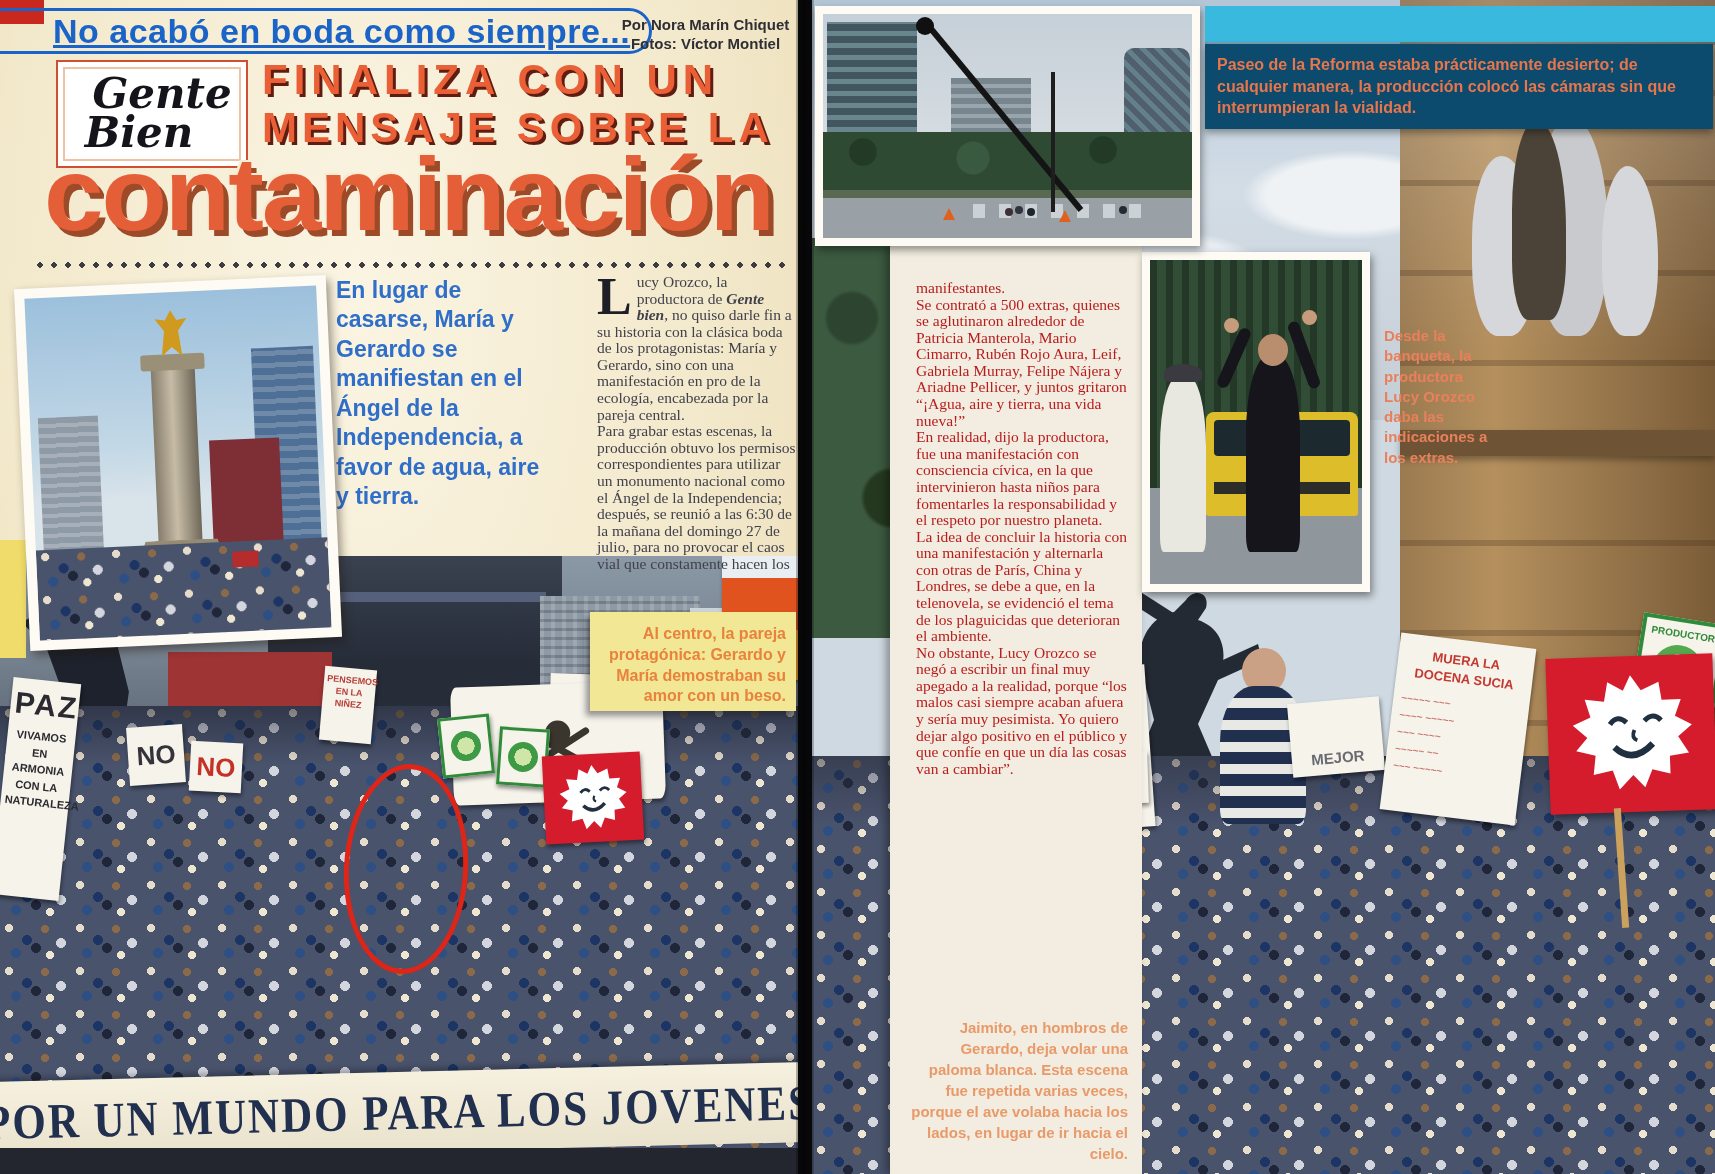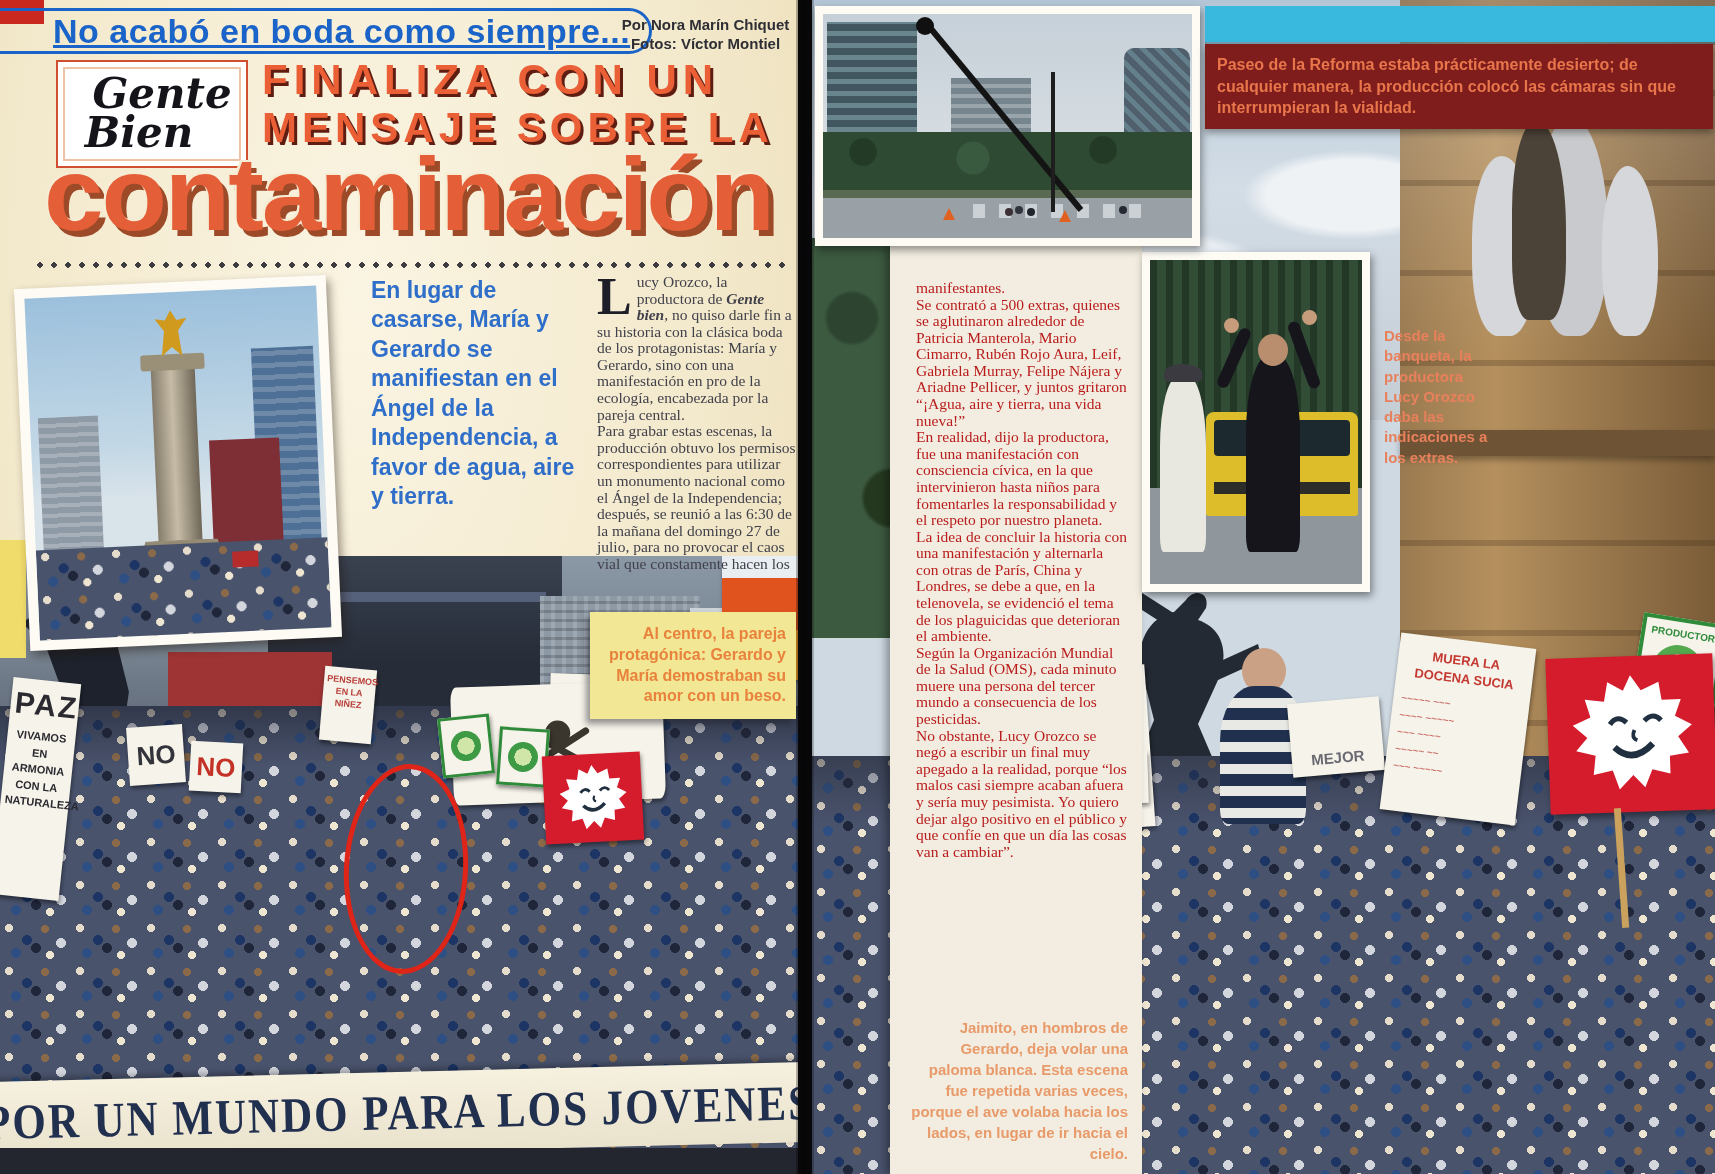--- a/index.html
+++ b/index.html
@@ -46,29 +46,29 @@
       radial-gradient(circle 5px at 27px 19px,#1c3564 98%,transparent),
       radial-gradient(circle 4px at 45px 8px,#8a6a48 98%,transparent),
       radial-gradient(circle 5px at 61px 22px,#d4d6de 98%,transparent),
       radial-gradient(circle 5px at 16px 32px,#2e4f84 98%,transparent),
       radial-gradient(circle 4px at 50px 34px,#efe6d2 98%,transparent),
       radial-gradient(circle 5px at 36px 27px,#20263a 98%,transparent);
     background-size:71px 43px;}
   .ang-crowd{left:0;top:252px;width:100%;height:92px;}
   .ang-flag{left:196px;top:262px;width:26px;height:16px;background:#b62c2c;}
   
-  .intro-blue{left:336px;top:276px;width:220px;color:#2f6fca;font-size:23px;font-weight:bold;line-height:1.28;padding-left:35px;}
+  .intro-blue{left:336px;top:276px;width:220px;color:#2f6fca;font-size:23px;font-weight:bold;line-height:1.28;}
   .caption-red{left:340px;top:522px;width:236px;color:#ec9468;font-size:17px;font-weight:bold;line-height:1.25;}
   
   .article-left{left:597px;top:274px;width:200px;height:338px;color:#41414b;
     font-family:"Liberation Serif",serif;font-size:15.5px;line-height:1.07;}
   .article-left p{margin:0;}
   .dropcap{float:left;font-size:52px;line-height:40px;font-weight:bold;color:#1e1e28;margin:3px 5px 0 0;font-family:"Liberation Serif",serif;}
   .ital{font-style:italic;font-weight:bold;}
-  .caption-yellow{left:590px;top:612px;width:206px;box-sizing:border-box;background:#f1e795;padding:12px 10px 12px 14px;
+  .caption-yellow{left:590px;top:612px;width:206px;box-sizing:border-box;background:#f1e795;padding:12px 10px 4px 14px;
     text-align:right;color:#e8823c;font-size:16px;font-weight:bold;line-height:1.3;z-index:6;box-shadow:-4px 5px 6px rgba(30,30,40,.45);}
   .yellow-sliver{left:0;top:540px;width:26px;height:118px;background:#f0dc6a;z-index:4;}
   
   .lp-photo{left:0;top:556px;width:798px;height:618px;overflow:hidden;
     background:linear-gradient(180deg,#8b98a6 0%,#76828f 16%,#5d6675 30%,#454d5e 42%,#3c4252 100%);}
   .lp-bld1{left:540px;top:40px;width:160px;height:116px;background:#8d99a5;
     background-image:repeating-linear-gradient(0deg,rgba(0,0,0,.18) 0 3px,transparent 3px 9px),repeating-linear-gradient(90deg,rgba(255,255,255,.15) 0 4px,transparent 4px 11px);}
   .lp-bld2{left:690px;top:52px;width:106px;height:100px;background:#ccd3d9;
     background-image:repeating-linear-gradient(0deg,rgba(0,0,0,.12) 0 4px,transparent 4px 10px);}
   .lp-bld3{left:168px;top:96px;width:164px;height:64px;background:#9e3434;}
@@ -172,21 +172,21 @@
   .wv-man{left:96px;top:96px;width:54px;height:196px;background:#15151b;border-radius:40% 40% 8% 8%;}
   .wv-man-arm1{left:78px;top:66px;width:12px;height:64px;background:#15151b;transform:rotate(24deg);border-radius:6px;}
   .wv-man-arm2{left:148px;top:60px;width:12px;height:70px;background:#15151b;transform:rotate(-20deg);border-radius:6px;}
   .wv-hand1{left:74px;top:58px;width:15px;height:15px;border-radius:50%;background:#c69c7c;}
   .wv-hand2{left:152px;top:50px;width:15px;height:15px;border-radius:50%;background:#c69c7c;}
   .wv-head{left:108px;top:74px;width:30px;height:32px;border-radius:50%;background:#b98e6e;}
   .wv-white{left:10px;top:116px;width:46px;height:176px;background:#e8e7e0;border-radius:40% 40% 8% 8%;}
   .wv-white-hat{left:14px;top:104px;width:38px;height:18px;background:#3a3a40;border-radius:50% 50% 20% 20%;}
   
   .cyan-bar{left:393px;top:6px;width:510px;height:36px;background:#39b9dd;z-index:23;box-shadow:0 3px 0 rgba(0,70,100,.35);}
-  .caption-box-top{left:393px;top:44px;width:508px;box-sizing:border-box;background:#7f1d1d;padding:10px 12px;z-index:23;
+  .caption-box-top{left:393px;top:44px;width:508px;box-sizing:border-box;background:#0c4a6e;padding:10px 12px;z-index:23;
     color:#e8764a;font-size:16px;font-weight:bold;line-height:1.35;box-shadow:0 4px 7px rgba(0,0,0,.35);}
   
   .text-panel{left:78px;top:246px;width:252px;height:928px;background:#f2ede0;z-index:20;box-shadow:-4px 0 8px rgba(0,0,0,.35);box-sizing:border-box;}
   .article-right{position:absolute;left:26px;top:34px;width:212px;color:#b91c1c;
     font-family:"Liberation Serif",serif;font-size:15.5px;line-height:1.07;}
   .article-right p{margin:0;}
   .caption-mid{left:572px;top:326px;width:112px;color:#e8805c;font-size:15px;font-weight:bold;line-height:1.35;z-index:24;}
   .caption-bottom{position:absolute;right:14px;bottom:10px;width:218px;text-align:right;color:#e89a6a;font-size:15px;font-weight:bold;line-height:1.4;}
   .sunface{width:100%;height:100%;display:flex;align-items:center;justify-content:center;}
 </style>
@@ -404,20 +404,19 @@
     </div>
 
     <div class="abs caption-mid">Desde la banqueta, la productora Lucy Orozco daba las indicaciones a los extras.</div>
 
     <div class="abs text-panel">
       <div class="article-right">
         <p>manifestantes.</p>
         <p>Se contrató a 500 extras, quienes se aglutinaron alrededor de Patricia Manterola, Mario Cimarro, Rubén Rojo Aura, Leif, Gabriela Murray, Felipe Nájera y Ariadne Pellicer, y juntos gritaron “¡Agua, aire y tierra, una vida nueva!”</p>
         <p>En realidad, dijo la productora, fue una manifestación con consciencia cívica, en la que intervinieron hasta niños para fomentarles la responsabilidad y el respeto por nuestro planeta.</p>
         <p>La idea de concluir la historia con una manifestación y alternarla con otras de París, China y Londres, se debe a que, en la telenovela, se evidenció el tema de los plaguicidas que deterioran el ambiente.</p>
-        <p>Según la Organización Mundial de la Salud (OMS), cada minuto muere una persona del tercer mundo a consecuencia de los pesticidas.</p>
         <p>No obstante, Lucy Orozco se negó a escribir un final muy apegado a la realidad, porque “los malos casi siempre acaban afuera y sería muy pesimista. Yo quiero dejar algo positivo en el público y que confíe en que un día las cosas van a cambiar”.</p>
       </div>
       <div class="caption-bottom">Jaimito, en hombros de Gerardo, deja volar una paloma blanca. Esta escena fue repetida varias veces, porque el ave volaba hacia los lados, en lugar de ir hacia el cielo.</div>
     </div>
 
   </div>
 </div>
 
 </body></html>

